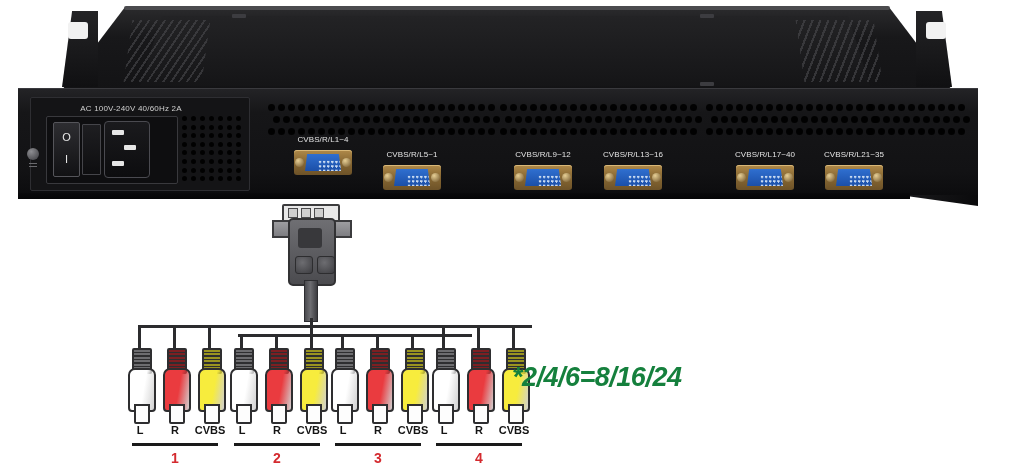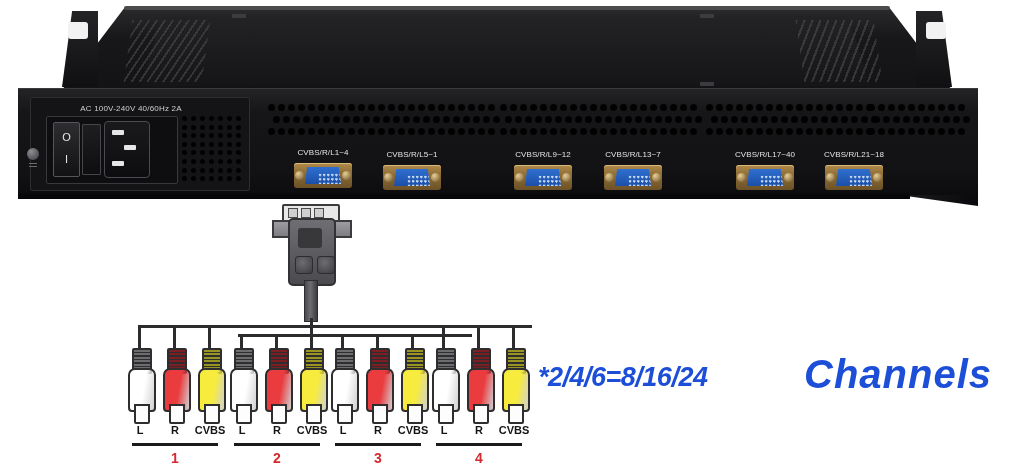--- a/index.html
+++ b/index.html
@@ -125,22 +125,22 @@
   .rca-tip{position:absolute;left:6px;top:56px;width:12px;height:16px;
         background:#fdfdfd;border:2.5px solid #2e2e30;border-radius:0 0 2px 2px;}
   .rca-name{position:absolute;top:76px;left:50%;transform:translateX(-50%);
         font-size:11px;font-weight:bold;color:#141414;white-space:nowrap;}
 
   .grp-bar{position:absolute;height:3px;background:#1a1a1a;}
   .grp-num{position:absolute;font-size:14px;font-weight:bold;color:#d42a2f;
         text-align:center;}
 
   
-  .anno{position:absolute;font-weight:bold;font-style:italic;color:#1d4ed8;
-        white-space:nowrap;margin-left:26px;}
+  .anno{position:absolute;font-weight:bold;font-style:italic;color:#15803d;
+        white-space:nowrap;}
   #anno-formula{left:512px;top:362px;font-size:27px;letter-spacing:-.5px;}
   #anno-channels{left:778px;top:352px;font-size:40px;letter-spacing:1px;}
 </style>
 </head>
 <body>
 
 <div id="stage">
 
   <div class="chassis-wrap">
 
@@ -386,21 +386,21 @@
         <div class="dot" style="left: 888px; top: 128px;"></div>
         <div class="dot" style="left: 898px; top: 128px;"></div>
         <div class="dot" style="left: 908px; top: 128px;"></div>
         <div class="dot" style="left: 918px; top: 128px;"></div>
         <div class="dot" style="left: 928px; top: 128px;"></div>
         <div class="dot" style="left: 938px; top: 128px;"></div>
         <div class="dot" style="left: 948px; top: 128px;"></div>
         <div class="dot" style="left: 958px; top: 128px;"></div>
       </div>
     <div id="ports-host" style="position: absolute; left: 0px; top: 0px;">
-        <div class="port" style="left: 294px; top: 163px; text-align: right;">
+        <div class="port" style="left: 294px; top: 150px; text-align: right;">
           <div class="port-label">CVBS/R/L1~4</div>
           <div class="vga">
             <div class="vga-screw l"></div>
             <div class="vga-d">
               <div class="vga-holes"></div>
             </div>
             <div class="vga-screw r"></div>
           </div>
         </div>
         <div class="port" style="left: 383px; top: 165px;">
@@ -417,41 +417,41 @@
           <div class="port-label">CVBS/R/L9~12</div>
           <div class="vga">
             <div class="vga-screw l"></div>
             <div class="vga-d">
               <div class="vga-holes"></div>
             </div>
             <div class="vga-screw r"></div>
           </div>
         </div>
         <div class="port" style="left: 604px; top: 165px;">
-          <div class="port-label">CVBS/R/L13~7</div>
+          <div class="port-label">CVBS/R/L13~16</div>
           <div class="vga">
             <div class="vga-screw l"></div>
             <div class="vga-d">
               <div class="vga-holes"></div>
             </div>
             <div class="vga-screw r"></div>
           </div>
         </div>
         <div class="port" style="left: 736px; top: 165px;">
           <div class="port-label">CVBS/R/L17~40</div>
           <div class="vga">
             <div class="vga-screw l"></div>
             <div class="vga-d">
               <div class="vga-holes"></div>
             </div>
             <div class="vga-screw r"></div>
           </div>
         </div>
         <div class="port" style="left: 825px; top: 165px;">
-          <div class="port-label">CVBS/R/L21~18</div>
+          <div class="port-label">CVBS/R/L21~35</div>
           <div class="vga">
             <div class="vga-screw l"></div>
             <div class="vga-d">
               <div class="vga-holes"></div>
             </div>
             <div class="vga-screw r"></div>
           </div>
         </div>
       </div>
   </div>
@@ -567,21 +567,20 @@
       <div class="grp-num" style="left: 132px; top: 450px; width: 86px;">1</div>
       <div class="grp-bar" style="left: 234px; top: 443px; width: 86px;"></div>
       <div class="grp-num" style="left: 234px; top: 450px; width: 86px;">2</div>
       <div class="grp-bar" style="left: 335px; top: 443px; width: 86px;"></div>
       <div class="grp-num" style="left: 335px; top: 450px; width: 86px;">3</div>
       <div class="grp-bar" style="left: 436px; top: 443px; width: 86px;"></div>
       <div class="grp-num" style="left: 436px; top: 450px; width: 86px;">4</div>
     </div>
 
   <div class="anno" id="anno-formula">*2/4/6=8/16/24</div>
-  <div class="anno" id="anno-channels">Channels</div>
 
 <div class="dot" style="width: 5px; height: 5px; left: 182px; top: 116px; position: absolute;"></div>
     <div class="dot" style="width: 5px; height: 5px; left: 191px; top: 116px; position: absolute;"></div>
     <div class="dot" style="width: 5px; height: 5px; left: 200px; top: 116px; position: absolute;"></div>
     <div class="dot" style="width: 5px; height: 5px; left: 209px; top: 116px; position: absolute;"></div>
     <div class="dot" style="width: 5px; height: 5px; left: 218px; top: 116px; position: absolute;"></div>
     <div class="dot" style="width: 5px; height: 5px; left: 227px; top: 116px; position: absolute;"></div>
     <div class="dot" style="width: 5px; height: 5px; left: 236px; top: 116px; position: absolute;"></div>
     <div class="dot" style="width: 5px; height: 5px; left: 182px; top: 124.6px; position: absolute;"></div>
     <div class="dot" style="width: 5px; height: 5px; left: 191px; top: 124.6px; position: absolute;"></div>

